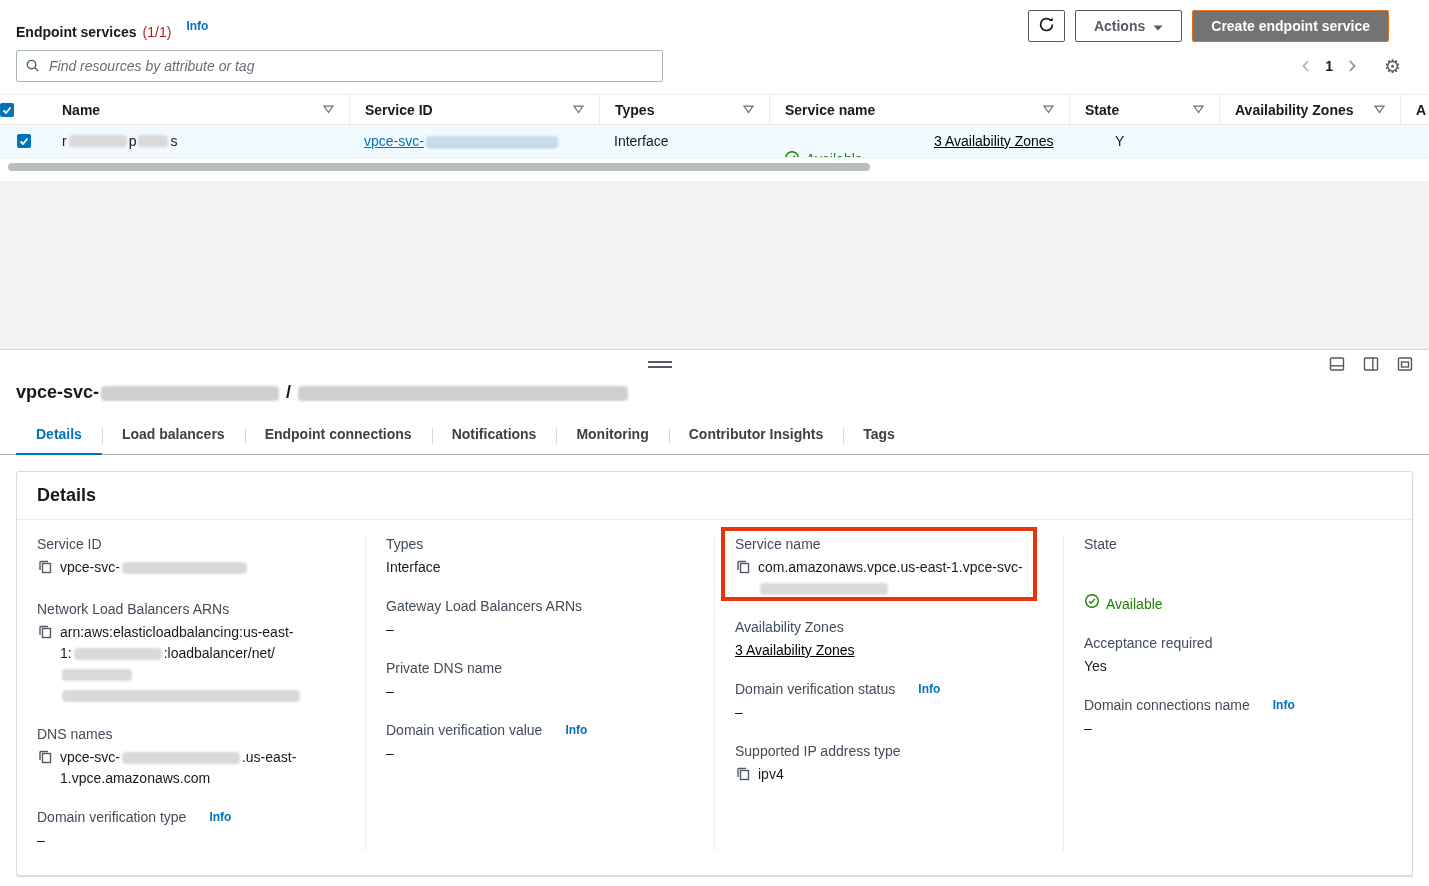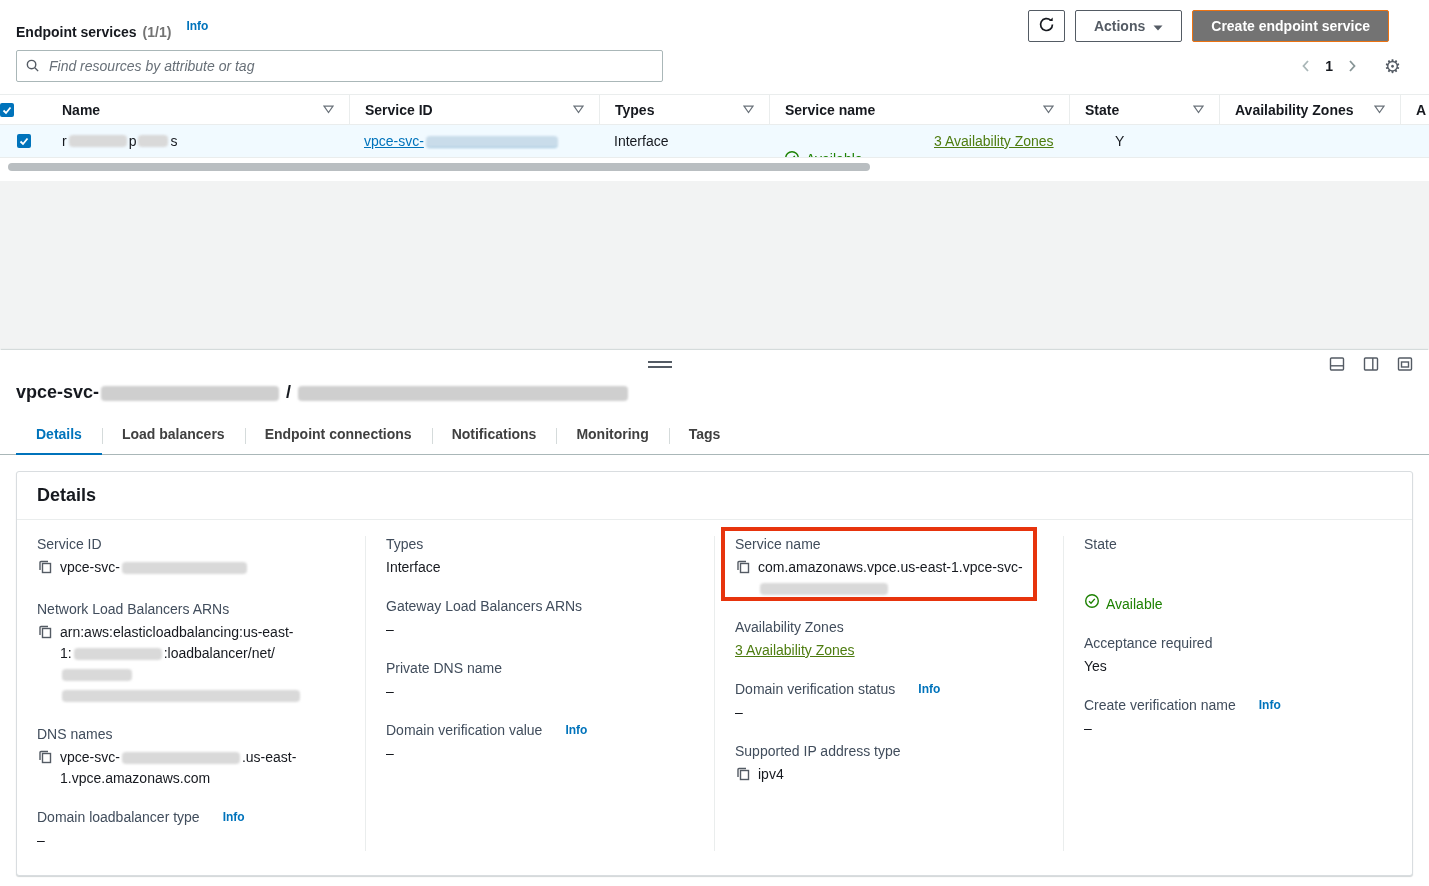--- a/index.html
+++ b/index.html
@@ -2,21 +2,21 @@
 <html><head>
 <meta charset="utf-8">
 <style>
   * { box-sizing: border-box; }
   body { margin:0; font-family:"Liberation Sans","DejaVu Sans",sans-serif; font-size:14px; color:#16191f; background:#fff; }
   .page { width:1429px; height:886px; display:flex; flex-direction:column; background:#fff; position:relative; overflow:hidden; }
 
   
   .hdr { display:flex; align-items:center; padding:10px 16px 6px; }
   .hdr h1 { font-size:14px; margin:0; font-weight:700; display:flex; align-items:baseline; gap:6px; }
-  .count { font-weight:700; color:#737373;margin-top:12px; }
+  .count { font-weight:400; color:#b91c1c;margin-top:12px; }
   .info-link { color:#0073bb; font-size:12px; font-weight:700; margin-left:15px; cursor:pointer; }
   .hdr-actions { margin-left:auto; display:flex; align-items:center; gap:10px; padding-right:24px; }
   .btn { height:32px; display:inline-flex; align-items:center; gap:8px; padding:0 18px; border:1px solid #545b64; background:#fff; color:#545b64; font-weight:700; font-size:14px; border-radius:2px; cursor:pointer; font-family:inherit; white-space:nowrap; }
   .btn-icononly { width:37px; padding:0; justify-content:center; }
   .btn-primary { background:#737373; border-color:#ec7211; color:#fff; }
 
   
   .search-row { display:flex; align-items:center; padding:2px 16px 12px; }
   .search-box { position:relative; width:647px; }
   .search-box input { width:100%; height:32px; border:1px solid #aab7b8; border-radius:2px; padding:0 8px 0 32px; font-size:14px; font-family:inherit; color:#16191f; background:#fff; }
@@ -37,21 +37,21 @@
   .thead { border-bottom:1px solid #eaeded; }
   .thead .cell { display:flex; align-items:center; justify-content:space-between; height:29px; font-weight:700; }
   .thead .c2, .thead .c3, .thead .c4, .thead .c5, .thead .c6, .thead .c7 { border-left:1px solid #eaeded; }
   .tbody-row { background:#f1faff; border-bottom:1px solid #eaeded; height:33px; }
   .tbody-row .cell { display:flex; align-items:center; white-space:nowrap; overflow:hidden; }
   .cb { width:14px; height:14px; background:#0073bb; border-radius:2px; display:flex; align-items:center; justify-content:center; cursor:pointer; flex-shrink:0; }
   .filter-ic { display:flex; cursor:pointer; }
   .truncate { overflow:hidden; text-overflow:ellipsis; white-space:nowrap; }
 
   .blue-link { color:#0073bb; text-decoration:underline; cursor:pointer; }
-  .dark-link { color:#4d7c0f; text-decoration:underline; cursor:pointer; }
+  .dark-link { color:#000000; text-decoration:underline; cursor:pointer; }
   .state-ok { display:inline-flex; gap:6px; align-items:center; color:#1d8102;margin-top:36px; }
 
   .redact { display:inline-block; height:12px; border-radius:4px; background:#d9d9d9; filter:blur(1.3px); vertical-align:middle; margin:0 2px; }
   .redact.blue { background:#c9dcea; border-bottom:1px solid #9cc3dc; }
   .redact.tall { height:15px; background:#cfcfcf; }
 
   .hscroll { height:9px; margin:5px 8px 9px; }
   .hscroll .thumb { width:862px; height:8px; background:#b9bec1; border-radius:4px; cursor:pointer; }
 
   .spacer { flex:1; background:#f2f3f3; min-height:80px; }
@@ -282,20 +282,21 @@
       <span>/</span>
       <span class="redact tall" style="width:330px"></span>
     </div>
 
     <div class="tabs">
       <div class="tab active">Details</div>
       <div class="tab">Load balancers</div>
       <div class="tab">Endpoint connections</div>
       <div class="tab">Notifications</div>
       <div class="tab">Monitoring</div>
+      <div class="tab">Contributor Insights</div>
       <div class="tab">Tags</div>
     </div>
 
     <div class="card">
       <div class="card-h">Details</div>
       <div class="card-b">
 
         <div class="col">
           <div class="field">
             <div class="flabel">Service ID</div>
@@ -322,21 +323,21 @@
             <div class="fvalue">
               <span class="copy-icon"><svg width="16" height="16" viewBox="0 0 16 16">
                     <path d="M11 2.5H4a1 1 0 0 0-1 1V11" fill="none" stroke="#545b64" stroke-width="1.4"></path>
                     <rect x="5.5" y="4.5" width="8" height="9" fill="none" stroke="#545b64" stroke-width="1.4"></rect>
                   </svg></span>
               <span class="vtext"><span>vpce-svc-</span><span class="redact" style="width:118px"></span><span>.us-east-</span><br><span>1.vpce.amazonaws.com</span></span>
             </div>
           </div>
           <div class="field">
             <div class="flabel">
-              <span>Domain loadbalancer type</span>
+              <span>Domain verification type</span>
               <span class="info-link">Info</span>
             </div>
             <div class="fvalue">
                 <span class="vtext">–</span>
               </div>
           </div>
         </div>
 
         <div class="col">
           <div class="field">
@@ -421,21 +422,21 @@
             </div>
           </div>
           <div class="field">
             <div class="flabel">Acceptance required</div>
             <div class="fvalue">
                 <span class="vtext">Yes</span>
               </div>
           </div>
           <div class="field">
             <div class="flabel">
-              <span>Create verification name</span>
+              <span>Domain connections name</span>
               <span class="info-link">Info</span>
             </div>
             <div class="fvalue">
                 <span class="vtext">–</span>
               </div>
           </div>
         </div>
 
       </div>
     </div>

